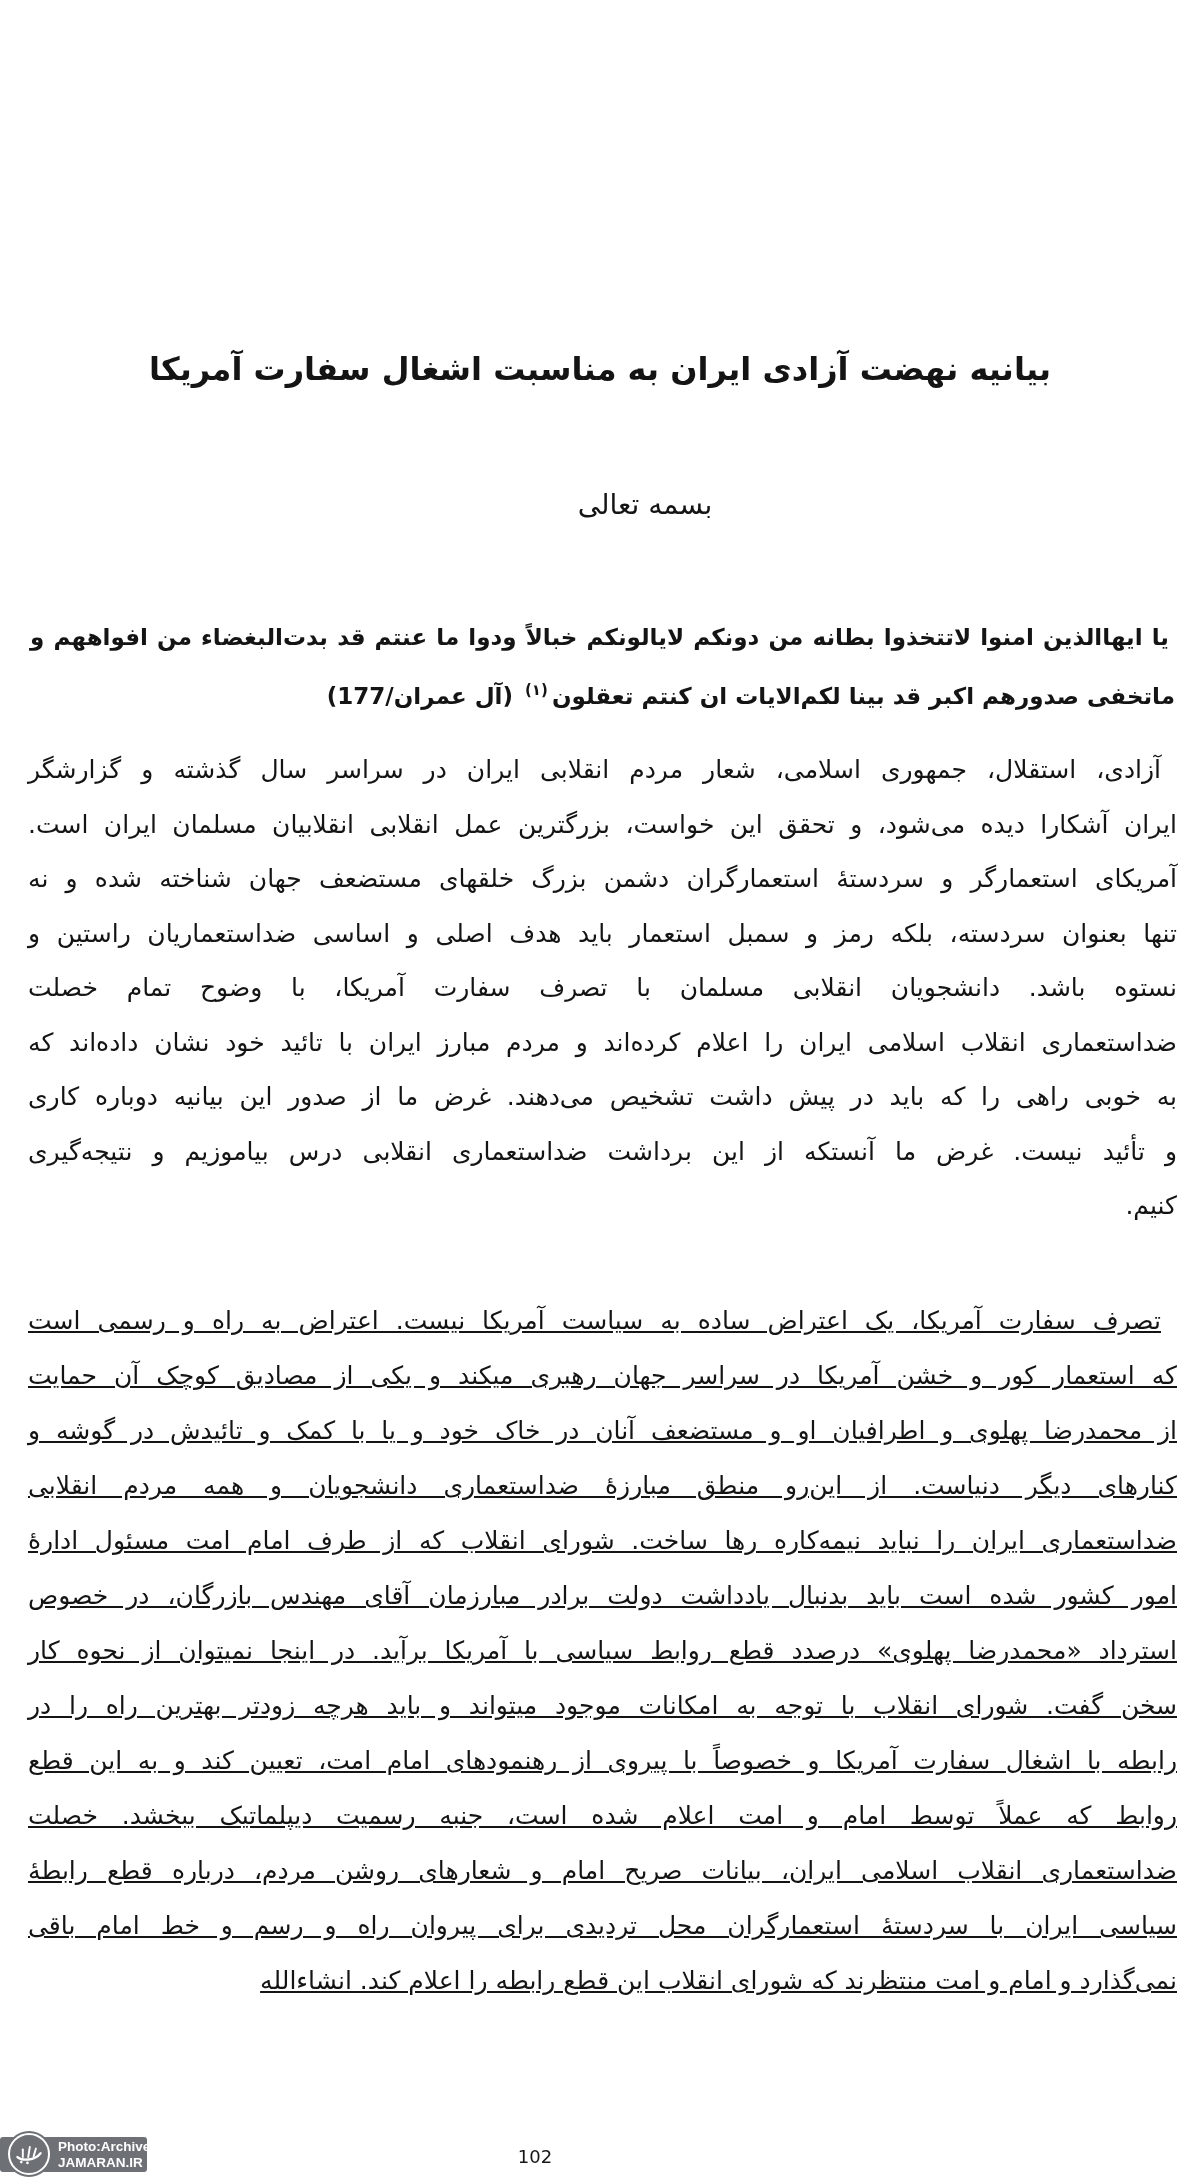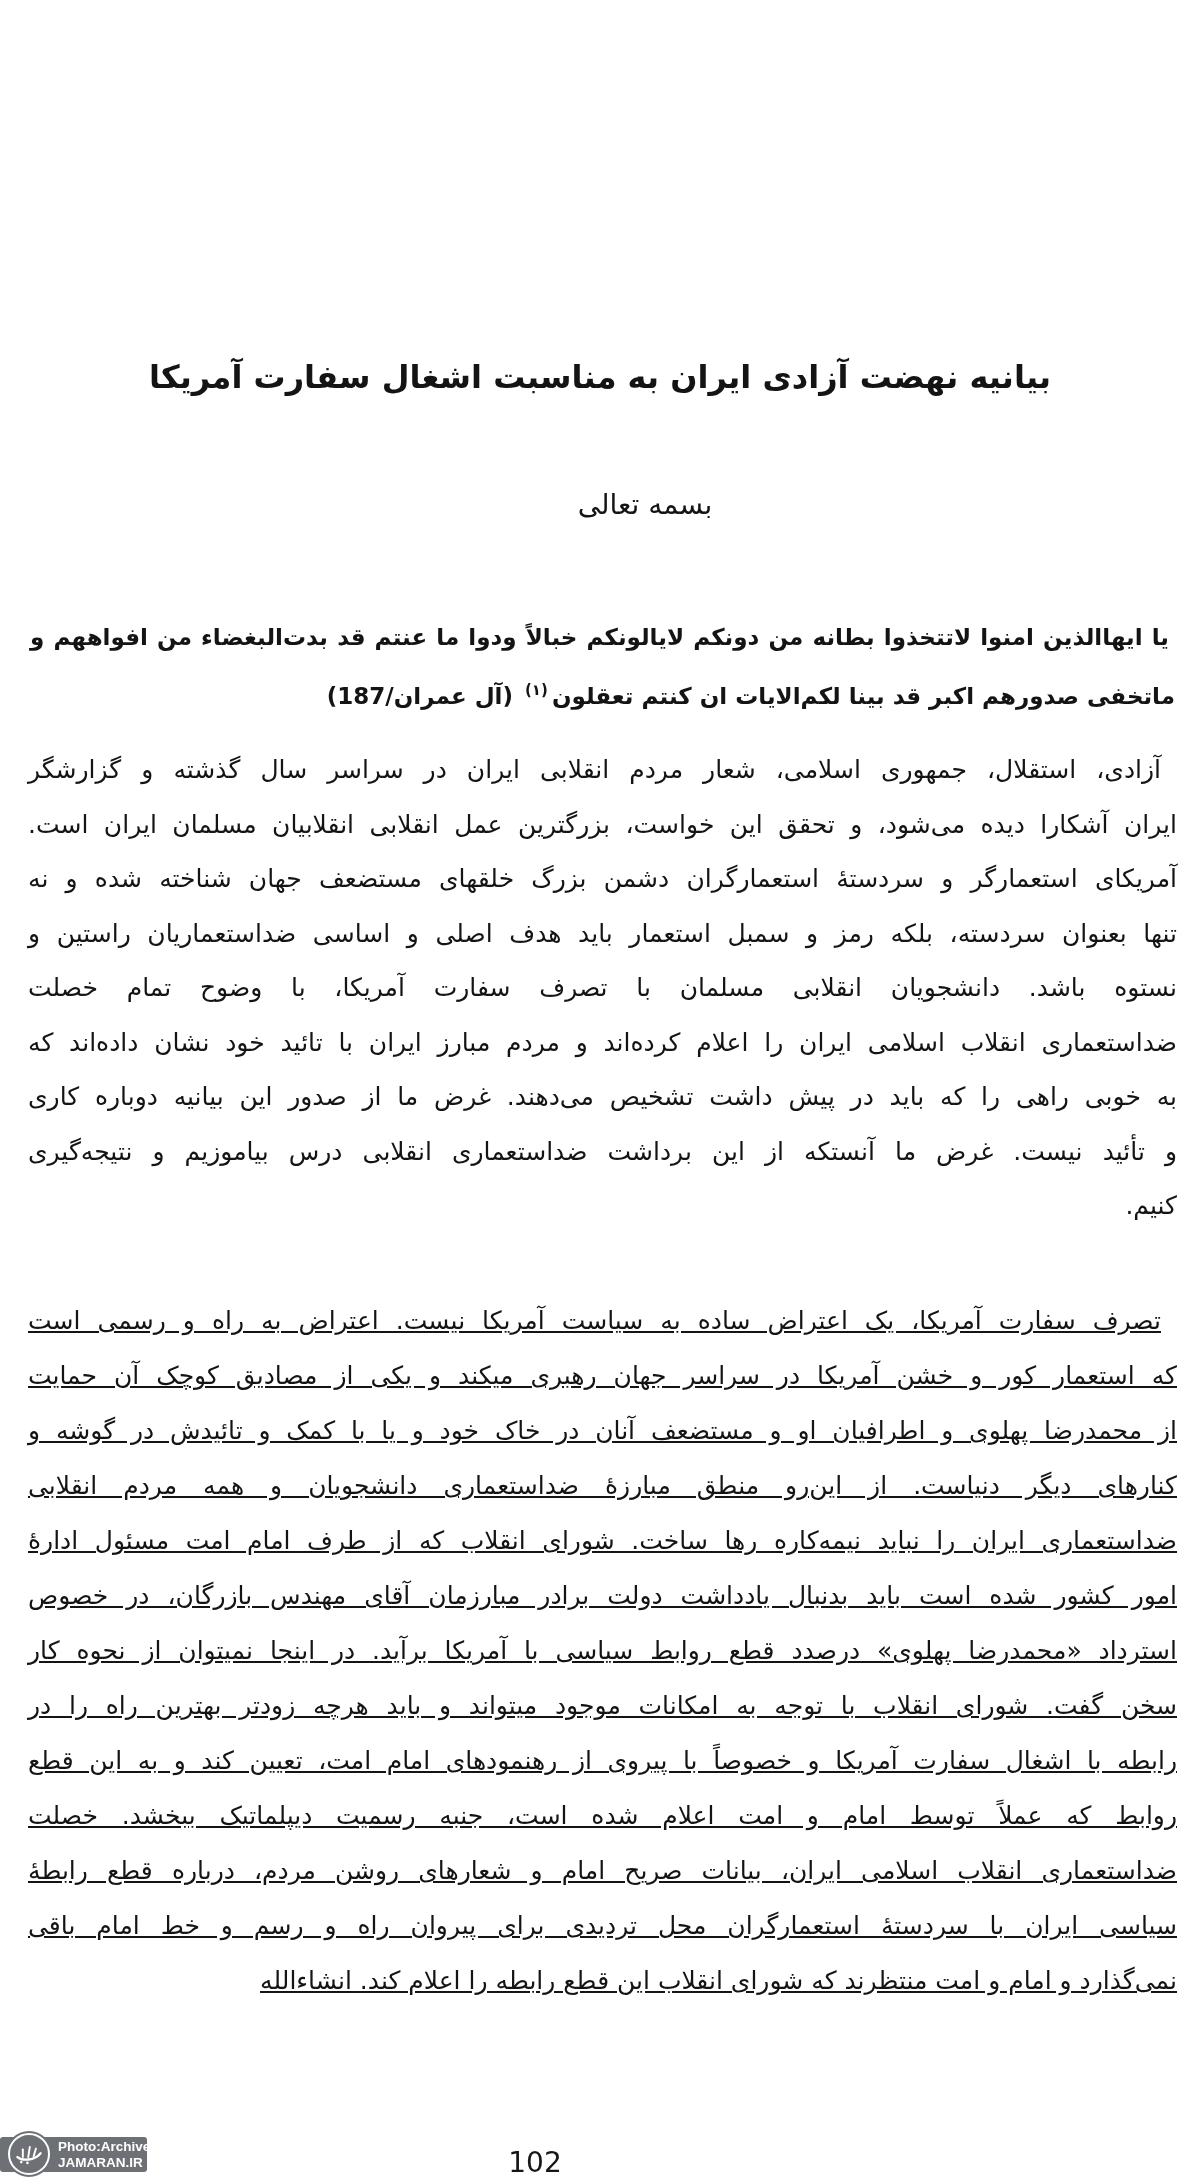--- a/index.html
+++ b/index.html
@@ -9,21 +9,21 @@
     height: 2179px;
     margin: 0 auto;
     background: #ffffff;
     color: #141414;
     font-family: "DejaVu Sans", sans-serif;
     overflow: hidden;
   }
   .doc-title {
     position: absolute;
     top: 350px; left: 0; right: 0;
-    margin: 8px;
+    margin: 0;
     text-align: center;
     direction: rtl;
     font-size: 32px;
     font-weight: bold;
     letter-spacing: 0.5px;
   }
   .besmele {
     position: absolute;
     top: 488px; left: 90px; right: 0;
     text-align: center;
@@ -65,21 +65,21 @@
     text-align-last: justify;
   }
   .bl { white-space: normal; }   
   .bl.first { padding-right: 16px; }
   .bl.last  { text-align: right; text-align-last: right; }
   .page-number {
     position: absolute;
     top: 2146px; left: 480px;
     width: 110px;
     text-align: center;
-    font-size: 28px;
+    font-size: 18px;
     color: #161616;
   }
   .watermark {
     position: absolute;
     left: 0; top: 2137px;
     width: 147px; height: 35px;
     background: #6d7175;
     border-radius: 3px;
     display: flex;
     align-items: center;
@@ -115,21 +115,21 @@
 <body>
 
 <div class="page">
 
   <h1 class="doc-title">بیانیه نهضت آزادی ایران به مناسبت اشغال سفارت آمریکا</h1>
 
   <div class="besmele">بسمه تعالی</div>
 
   <div class="verse">
     <div class="verse-line-1">یا ایهاالذین امنوا لاتتخذوا بطانه من دونکم لایالونکم خبالاً ودوا ما عنتم قد بدت‌البغضاء من افواههم و</div>
-    <div class="verse-line-2"><span>ماتخفی صدورهم اکبر قد بینا لکم‌الایات ان کنتم تعقلون</span><sup class="fn-sup">(۱)</sup> <span>(آل عمران/187)</span></div>
+    <div class="verse-line-2"><span>ماتخفی صدورهم اکبر قد بینا لکم‌الایات ان کنتم تعقلون</span><sup class="fn-sup">(۱)</sup> <span>(آل عمران/177)</span></div>
   </div>
 
   <div class="para p1">
     <div class="bl first">آزادی، استقلال، جمهوری اسلامی، شعار مردم انقلابی ایران در سراسر سال گذشته و گزارشگر</div>
     <div class="bl">ایران آشکارا دیده می‌شود، و تحقق این خواست، بزرگترین عمل انقلابی انقلابیان مسلمان ایران است.</div>
     <div class="bl">آمریکای استعمارگر و سردستهٔ استعمارگران دشمن بزرگ خلقهای مستضعف جهان شناخته شده و نه</div>
     <div class="bl">تنها بعنوان سردسته، بلکه رمز و سمبل استعمار باید هدف اصلی و اساسی ضداستعماریان راستین و</div>
     <div class="bl">نستوه باشد. دانشجویان انقلابی مسلمان با تصرف سفارت آمریکا، با وضوح تمام خصلت</div>
     <div class="bl">ضداستعماری انقلاب اسلامی ایران را اعلام کرده‌اند و مردم مبارز ایران با تائید خود نشان داده‌اند که</div>
     <div class="bl">به خوبی راهی را که باید در پیش داشت تشخیص می‌دهند. غرض ما از صدور این بیانیه دوباره کاری</div>

